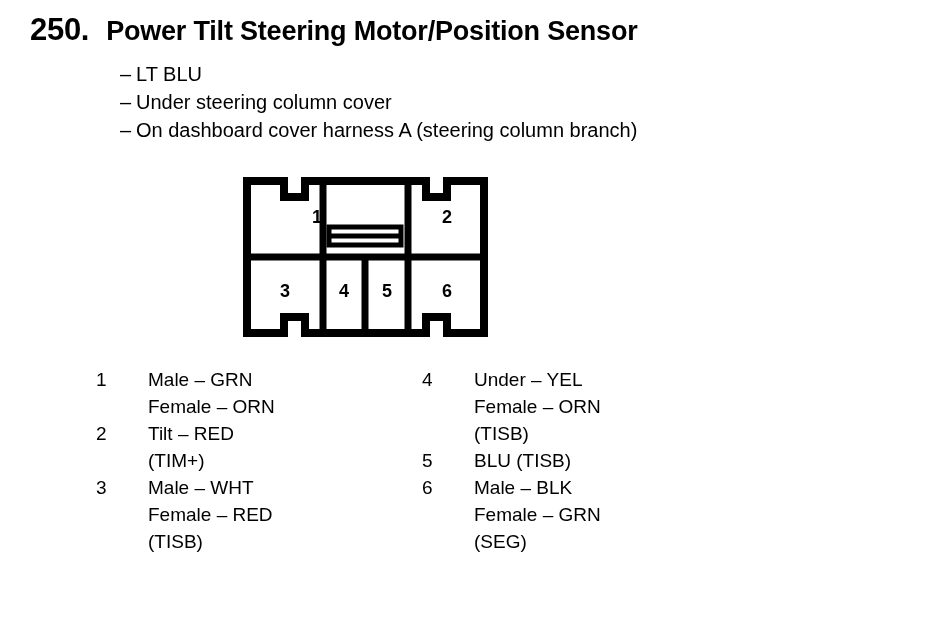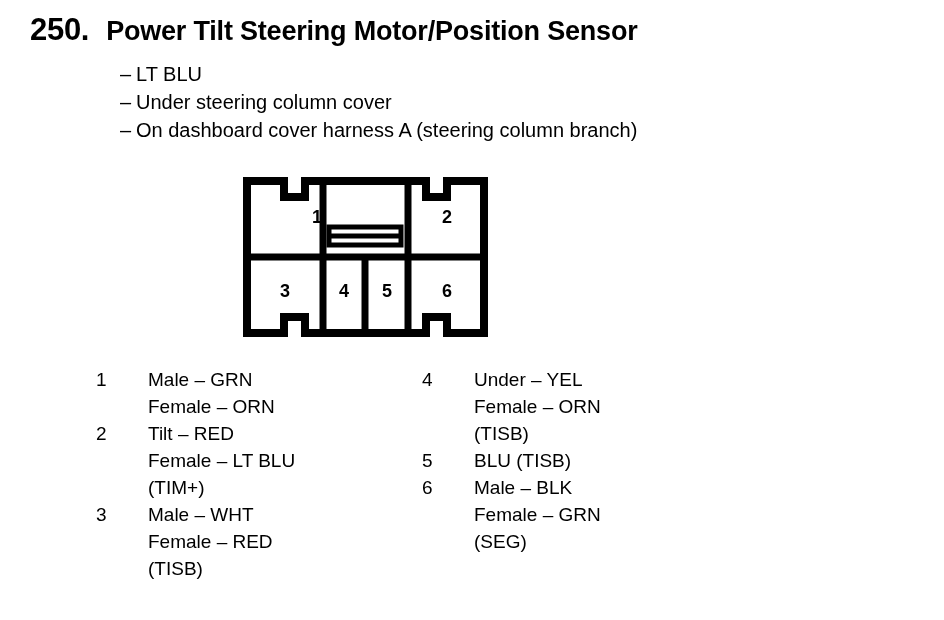--- a/index.html
+++ b/index.html
@@ -142,21 +142,20 @@
     <div class="legend-num">1</div>
     <div class="legend-lines">
       <div>Male – GRN</div>
       <div>Female – ORN</div>
     </div>
   </div>
   <div class="legend-entry">
     <div class="legend-num">2</div>
     <div class="legend-lines">
       <div>Tilt – RED</div>
-      <div>Female – LT BLU</div>
       <div>(TIM+)</div>
     </div>
   </div>
   <div class="legend-entry">
     <div class="legend-num">3</div>
     <div class="legend-lines">
       <div>Male – WHT</div>
       <div>Female – RED</div>
       <div>(TISB)</div>
     </div>

